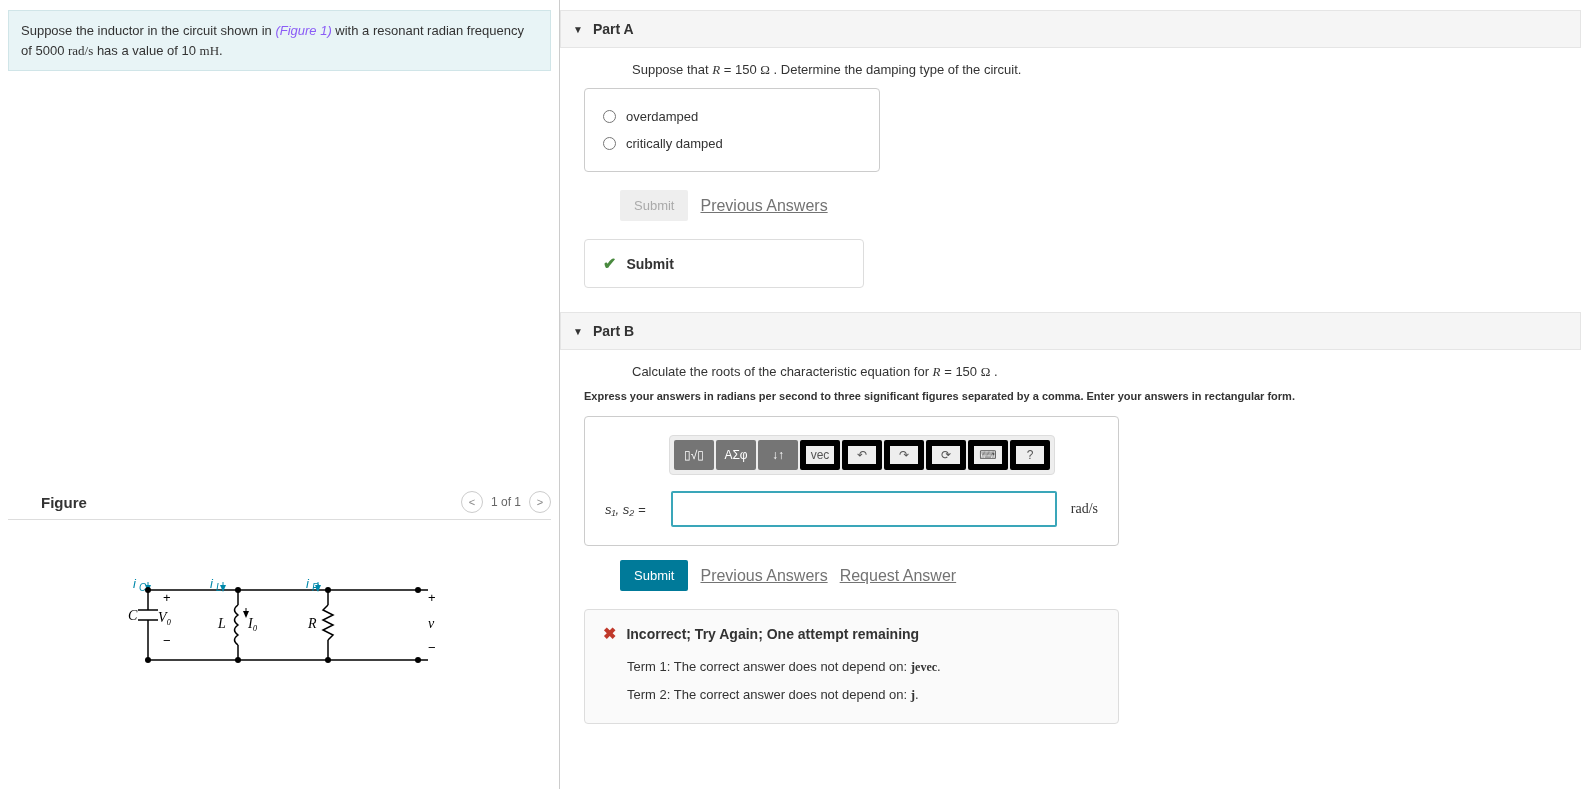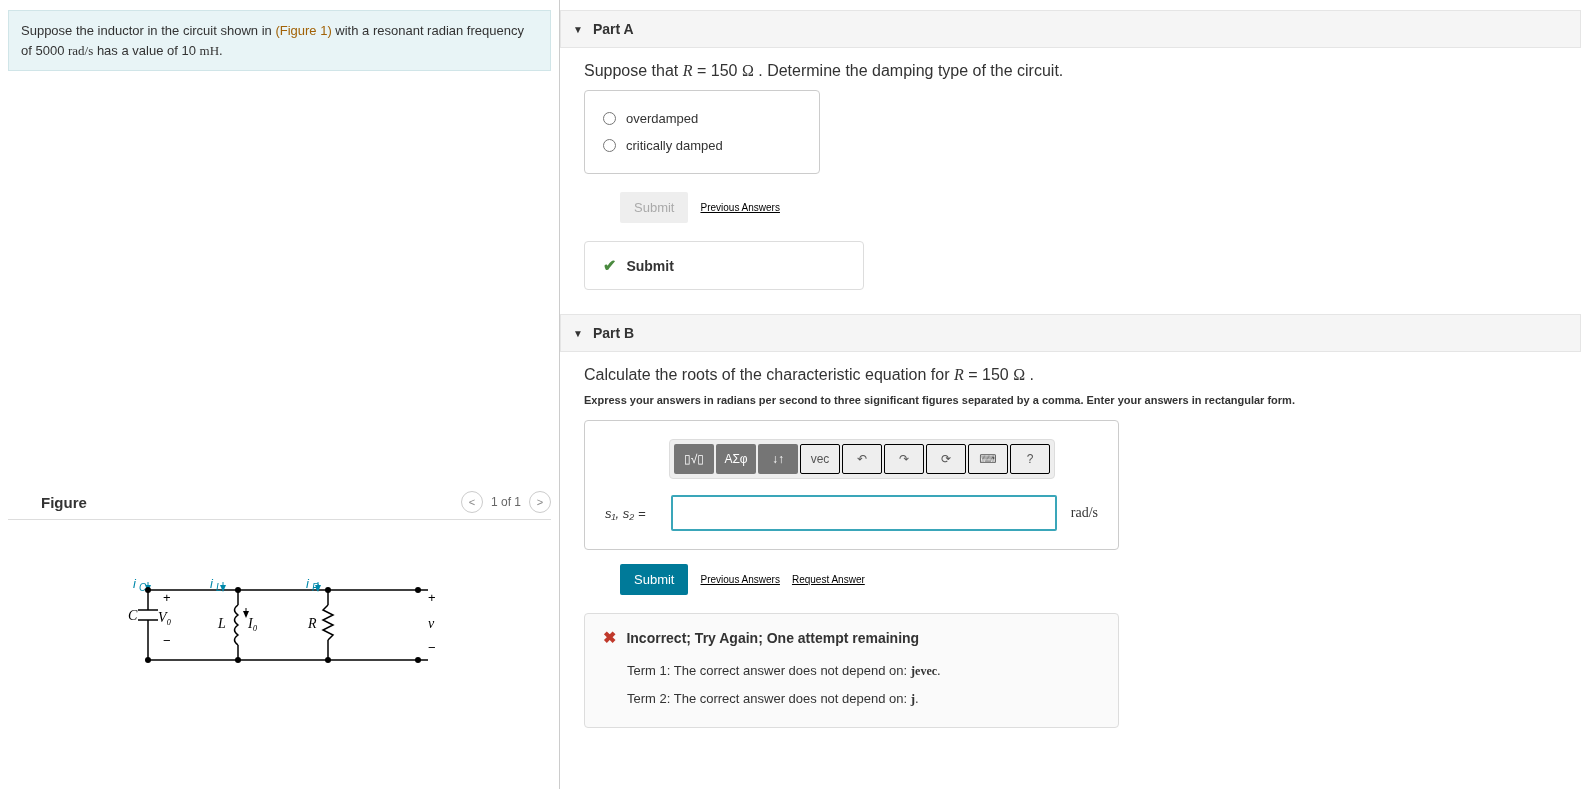--- a/index.html
+++ b/index.html
@@ -1,47 +1,47 @@
 <!DOCTYPE html>
 <html><head>
 <meta charset="utf-8">
 <style>
 * { box-sizing: border-box; margin: 0; padding: 0; }
 body { font-family: Arial, Helvetica, sans-serif; font-size: 13px; color: #333; background: #fff; }
 .container { display: flex; min-height: 789px; }
 .left-col { width: 560px; padding: 10px 8px; border-right: 1px solid #ccc; }
 .right-col { flex: 1; padding: 10px 0 20px 0; }
 .problem-box { background: #e8f4f6; border: 1px solid #d0e5e8; padding: 10px 12px; font-size: 13px; line-height: 1.5; }
-.problem-box .link { color: #a16207; }
+.problem-box .link { color: #8b5cf6; font-style: italic; }
 .units { font-family: Georgia, serif; }
 .figure-section { margin-top: 420px; }
 .figure-header { display: flex; justify-content: space-between; align-items: center; border-bottom: 1px solid #ddd; padding-bottom: 6px; }
 .figure-title { font-weight: bold; font-size: 15px; margin-left: 33px; }
 .pager { display: flex; align-items: center; gap: 8px; font-size: 12px; color: #666; }
 .pager-btn { width: 22px; height: 22px; border: 1px solid #ccc; border-radius: 50%; background: #fff; display: flex; align-items: center; justify-content: center; font-size: 11px; color: #888; cursor: default; }
 .circuit { margin: 50px 0 0 120px; }
 .part-header { background: #f5f5f5; border: 1px solid #e5e5e5; padding: 10px 12px; display: flex; align-items: center; gap: 10px; font-weight: bold; font-size: 14px; margin-right: 6px; }
 .part-toggle { font-size: 10px; }
 .part-body { padding: 14px 0 24px 24px; }
-.prompt { font-size: 16px; margin-bottom: 10px; }
+.prompt { font-size: 13px; margin-bottom: 10px; margin-left: 48px; }
 .instruction { font-size: 11px; font-weight: bold; margin: 6px 0 14px 0; }
 .italic-var { font-style: italic; font-family: Georgia, serif; }
-.radio-group { border: 1px solid #ccc; border-radius: 4px; padding: 14px 18px; width: 236px; margin-bottom: 18px; }
+.radio-group { border: 1px solid #ccc; border-radius: 4px; padding: 14px 18px; width: 296px; margin-bottom: 18px; }
 .radio-row { display: flex; align-items: center; gap: 10px; padding: 6px 0; font-size: 13px; }
 .radio-row input { margin: 0; }
 .btn-row { display: flex; align-items: center; gap: 12px; margin-bottom: 18px; padding-left: 36px; }
 .btn-primary { background: #007a99; color: #fff; border: none; padding: 8px 14px; font-size: 13px; border-radius: 2px; cursor: pointer; }
 .btn-disabled { background: #eee; color: #aaa; border: none; padding: 8px 14px; font-size: 13px; border-radius: 2px; cursor: default; }
-.link-action { color: #000000; text-decoration: underline; font-size: 10px; cursor: pointer; }
+.link-action { color: #737373; text-decoration: underline; font-size: 16px; cursor: pointer; }
 .feedback-box { border: 1px solid #ddd; border-radius: 4px; padding: 14px 18px; width: 280px; display: flex; align-items: center; gap: 10px; font-weight: bold; font-size: 14px; }
 .check-icon { color: #4a8a3f; font-size: 16px; }
 .answer-panel { border: 1px solid #ccc; border-radius: 4px; padding: 18px 20px; width: 535px; margin-bottom: 14px; }
 .toolbar { background: #eee; border: 1px solid #ddd; border-radius: 4px; padding: 4px; display: inline-flex; gap: 2px; margin-left: 64px; margin-bottom: 16px; }
 .tool-btn { background: #757575; color: #fff; border: none; width: 40px; height: 30px; font-size: 12px; border-radius: 2px; cursor: pointer; display: flex; align-items: center; justify-content: center; }
-.tool-btn.light { background: #eee; color: #555; border: 1px solid #000000; }
+.tool-btn.light { background: #eee; color: #555; border: 6px solid #000000; }
 .answer-row { display: flex; align-items: center; gap: 10px; }
 .answer-label { font-style: italic; font-family: Liberation Sans, sans-serif; font-size: 13px; width: 56px; }
 .answer-input { flex: 1; height: 36px; border: 2px solid #3aa6b9; border-radius: 2px; padding: 4px 8px; font-size: 14px; }
 .answer-unit { font-family: Georgia, serif; font-size: 14px; margin-left: 4px; }
 .incorrect-box { border: 1px solid #ddd; border-radius: 4px; padding: 14px 18px; width: 535px; background: #fafafa; }
 .incorrect-title { display: flex; align-items: center; gap: 10px; font-weight: bold; font-size: 14px; margin-bottom: 10px; }
 .x-icon { color: #c0392b; font-size: 16px; font-weight: bold; }
 .term-line { font-size: 13px; padding: 6px 0 6px 24px; }
 .term-var { font-weight: bold; font-family: Georgia, serif; }
 .term-sub { font-size: 12px; }

